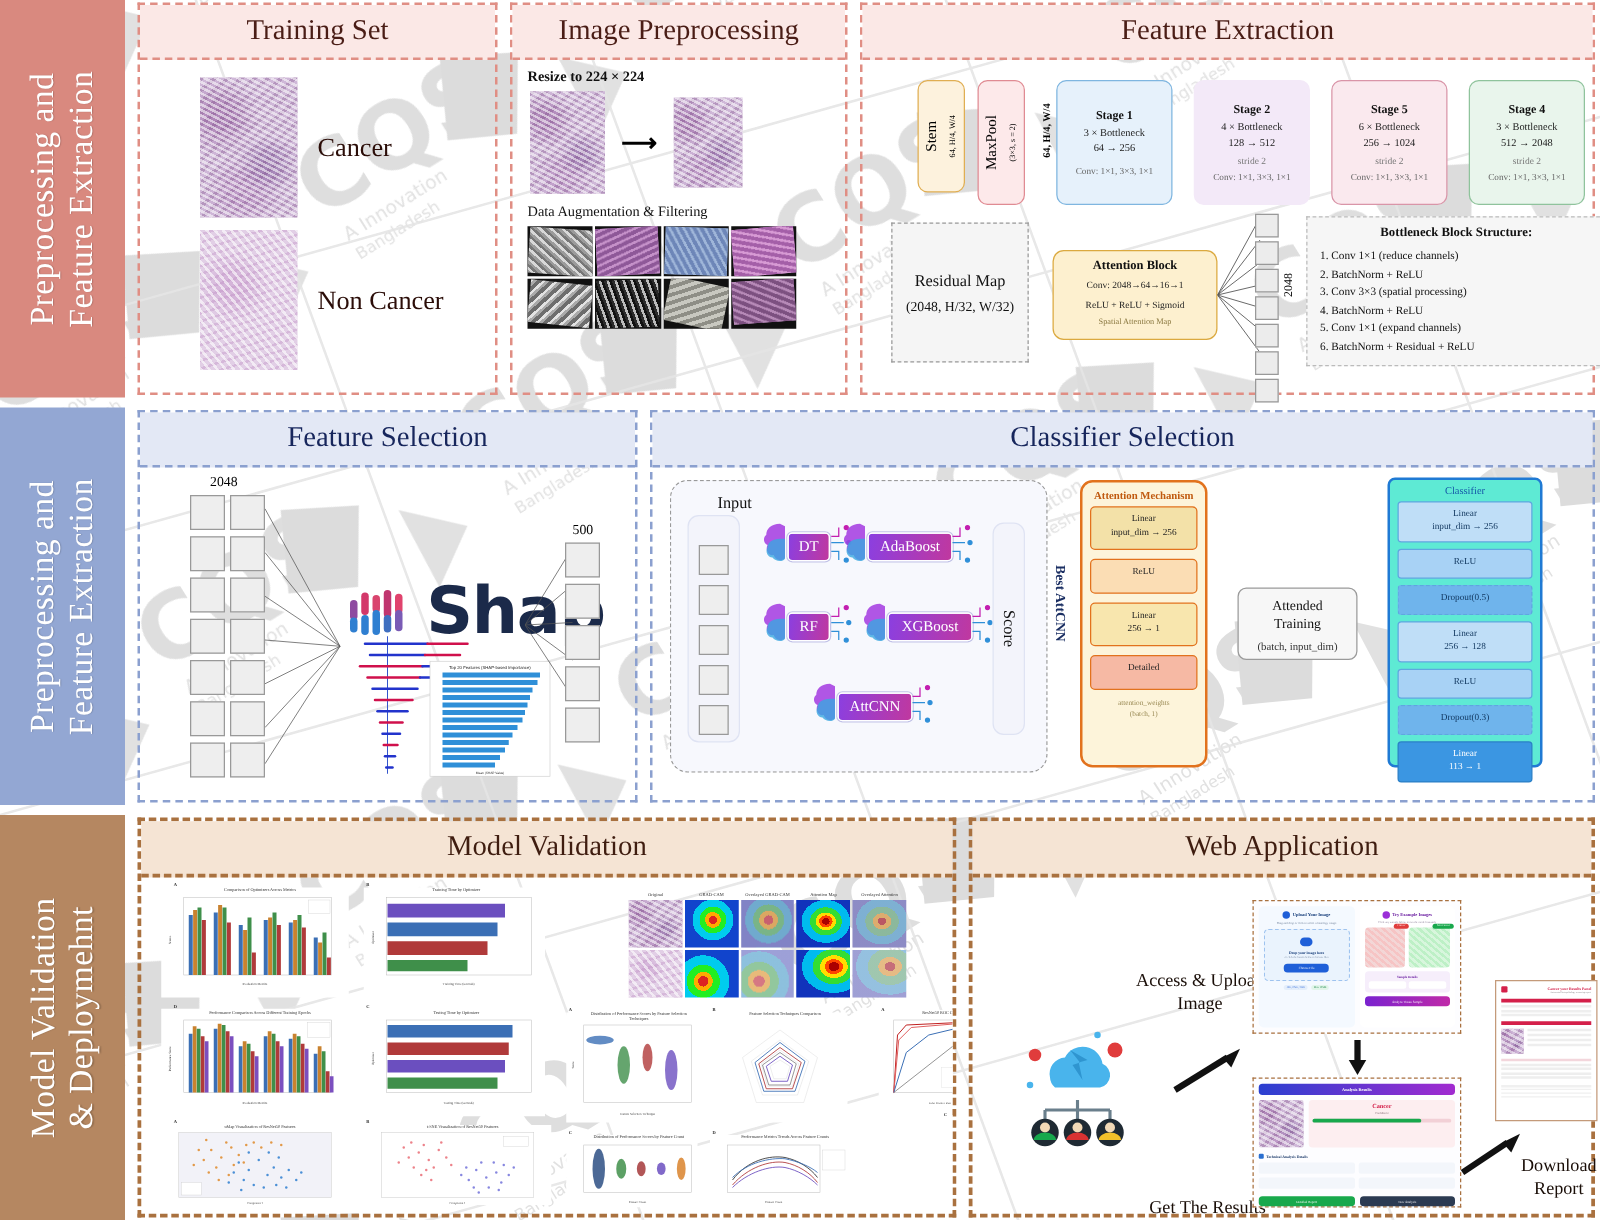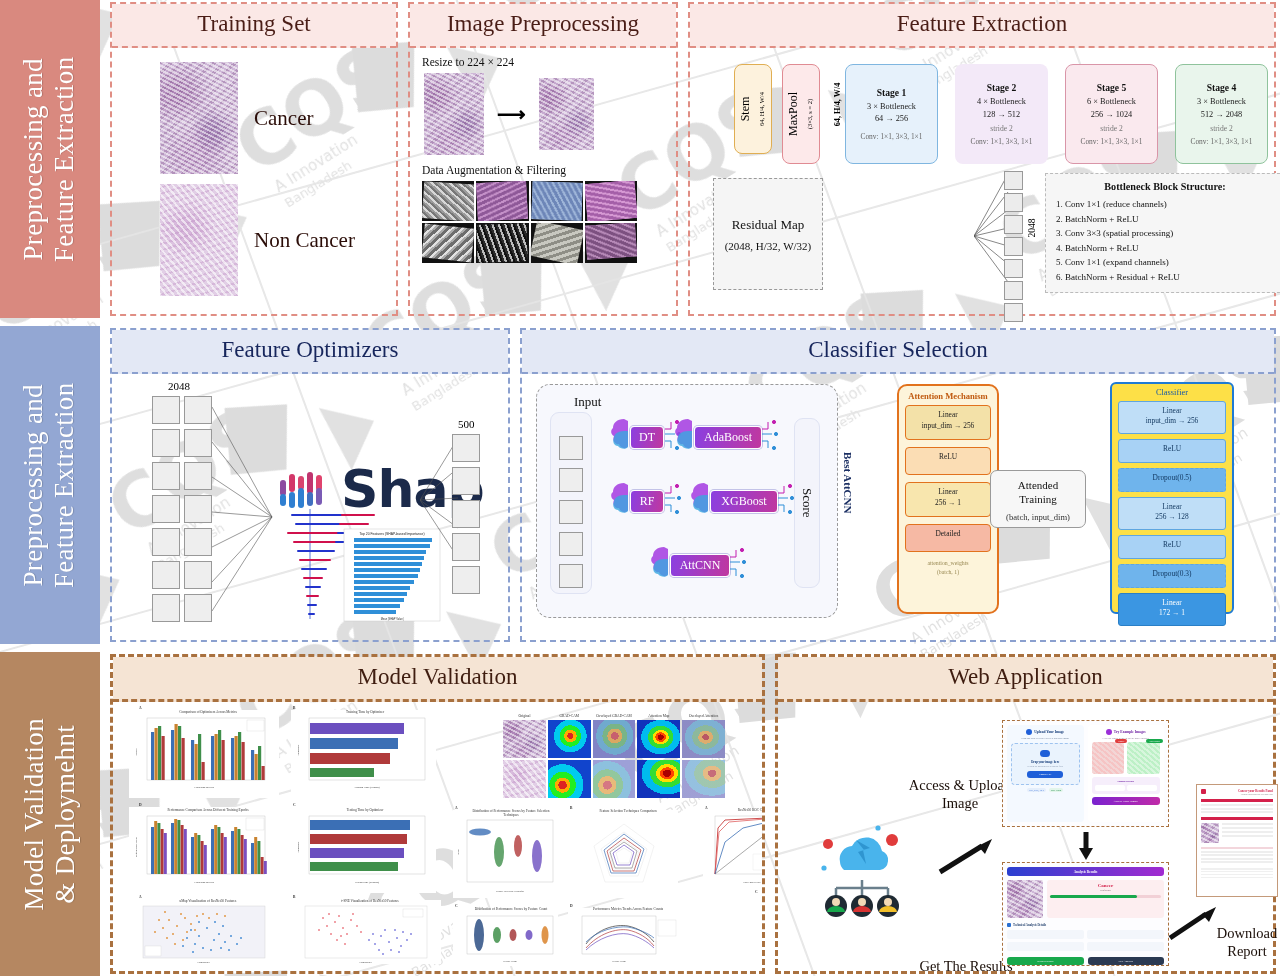--- a/index.html
+++ b/index.html
@@ -103,31 +103,31 @@
   .node{width:26px;height:26px;border:1px solid #999;background:#eee;}
   .node.sm{width:22px;height:22px;}
 
   .shap-word{font-size:52px;font-weight:bold;color:#1b2a4a;letter-spacing:-1px;font-family:"DejaVu Sans",sans-serif;}
 
   .mlbox{background:#f3f4fb;border:1px solid #dfe3f3;border-radius:9px;}
   .clf{border-radius:4px;color:#fff;font-size:12px;text-align:center;display:flex;align-items:center;justify-content:center;
      background:linear-gradient(100deg,#8b3fe0,#c0389f);border:1px solid #fff;box-shadow:0 0 0 1px #c3c3e8;}
   .brain{position:absolute;left:-20px;top:-9px;width:26px;height:34px;}
 
-  .attnmech{border:2px solid #e2721d;background:#fdf4da;border-radius:10px;box-sizing:border-box;padding:5px 6px;margin-left:33px;}
+  .attnmech{border:2px solid #e2721d;background:#fdf4da;border-radius:10px;box-sizing:border-box;padding:5px 6px;}
   .attnmech .hd{font-size:8.6px;font-weight:bold;color:#c05a10;text-align:center;margin-bottom:4px;}
   .lyr{border:1.2px solid #e2721d;border-radius:4px;text-align:center;font-size:7.4px;color:#222;padding:4px 2px;margin-bottom:7px;line-height:1.45;}
   .lyr.y1{background:#f3e1a8;} .lyr.y2{background:#fbddb4;} .lyr.y3{background:#f8e6ae;} .lyr.y4{background:#f6b9a4;}
   .attnmech .ft{font-size:5.8px;color:#9a8a55;text-align:center;line-height:1.5;}
 
   .attfeat{border:1px solid #9a9a9a;background:#f7f7f7;border-radius:7px;text-align:center;padding:7px 5px;box-sizing:border-box;}
   .attfeat .t{font-size:11px;color:#111;line-height:1.3;}
   .attfeat .s{font-size:8.6px;color:#333;margin-top:5px;}
 
-  .clfbox{border:2px solid #1f7ad4;background:#fde047;border-radius:6px;box-sizing:border-box;padding:4px 6px;}
+  .clfbox{border:2px solid #1f7ad4;background:#5eead4;border-radius:6px;box-sizing:border-box;padding:4px 6px;}
   .clfbox .hd{font-size:8.4px;color:#1558a8;text-align:center;margin-bottom:4px;}
   .cl{border:1px solid #5fa6e0;border-radius:3px;text-align:center;font-size:7.4px;color:#10365e;padding:3.5px 2px;margin-bottom:5px;line-height:1.45;}
   .cl.b1{background:#bfdef7;} .cl.b2{background:#a8d2f5;} .cl.b3{background:#6fb4ec;border-style:dashed;}
   .cl.b4{background:#3b96e2;color:#fff;border-color:#2a7fc6;}
 
   .vert{writing-mode:vertical-rl;text-orientation:mixed;}
 
   
   #p-mv{width:655px;}
   #p-web{flex:1;}
@@ -279,21 +279,21 @@
         <div class="tsrow" style="position:absolute;left:48px;top:136px;">
           <div class="histo2" style="width:78px;height:112px;"></div>
           <div class="tslab">Non Cancer</div>
         </div>
       </div>
     </div>
 
     <div class="panel p-red" id="p-prep">
       <div class="panel-head">Image Preprocessing</div>
       <div class="panel-body" style="height:254px;position:relative;padding:6px 10px;box-sizing:border-box;">
-        <div class="smalllab" style="margin:2px 0 5px 2px;">Resize to 224 × 224</div>
+        <div class="smalllab" style="margin:2px 0 5px 2px;font-weight:bold;">Resize to 224 × 224</div>
         <div style="display:flex;align-items:center;gap:13px;padding-left:4px;">
           <div class="histo" style="width:60px;height:82px;"></div>
           <div class="arrow-r">⟶</div>
           <div class="histo" style="width:55px;height:72px;"></div>
         </div>
         <div class="smalllab" style="margin:9px 0 5px 2px;">Data Augmentation &amp; Filtering</div>
         <div class="aug-grid" style="width:215px;height:82px;margin-left:2px;">
           <div class="aug-cell">
               <div style="position:absolute;inset:2px -3px 1px 1px;transform:rotate(4deg);background:repeating-linear-gradient(38deg,#9b9b9b 0 2px,#d8d8d8 2px 4px,#777 4px 6px);"></div>
             </div>
@@ -363,20 +363,26 @@
           <div class="l">512 → 2048</div>
           <div class="s">stride 2</div>
           <div class="c">Conv: 1×1, 3×3, 1×1</div>
         </div>
 
         <div class="fmap" style="position:absolute;left:23px;top:130px;width:110px;height:112px;">
           <div class="t">Residual Map</div>
           <div class="l">(2048, H/32, W/32)</div>
         </div>
 
+        <div class="attblock" style="position:absolute;left:152px;top:152px;width:132px;height:72px;">
+          <div class="t">Attention Block</div>
+          <div class="l">Conv: 2048→64→16→1</div>
+          <div class="l">ReLU + ReLU + Sigmoid</div>
+          <div class="s">Spatial Attention Map</div>
+        </div>
 
         <svg style="position:absolute;left:284px;top:120px;" width="36" height="120" viewBox="0 0 36 120">
           <g stroke="#555" stroke-width=".7" fill="none">
             <path d="M0,68 L34,6"></path>
               <path d="M0,68 L34,24"></path>
               <path d="M0,68 L34,42"></path>
               <path d="M0,68 L34,60"></path>
             <path d="M0,68 L34,78"></path>
               <path d="M0,68 L34,96"></path>
               <path d="M0,68 L34,114"></path>
@@ -409,21 +415,21 @@
   </div>
 </div>
 
 <div class="band" id="band2">
   <div class="sidebar sb-blue">
     <div class="vtext"><span>Preprocessing and</span><br><span>Feature Extraction</span></div>
   </div>
   <div class="bandbody">
 
     <div class="panel p-blue" id="p-fs">
-      <div class="panel-head">Feature Optimizers</div>
+      <div class="panel-head">Feature Selection</div>
       <div class="panel-body" style="height:256px;position:relative;">
         <div style="position:absolute;left:56px;top:6px;font-size:11px;">2048</div>
         <div class="nodecol" style="position:absolute;left:40px;top:22px;">
           <div class="node"></div>
             <div class="node"></div>
             <div class="node"></div>
             <div class="node"></div>
             <div class="node"></div>
             <div class="node"></div>
             <div class="node"></div>
@@ -671,21 +677,21 @@
         </div>
 
         <div class="clfbox" style="position:absolute;left:588px;top:8px;width:124px;height:232px;">
           <div class="hd">Classifier</div>
           <div class="cl b1" style="height:24px;"><span>Linear</span><br><span>input_dim → 256</span></div>
           <div class="cl b2" style="height:15px;"><span>ReLU</span></div>
           <div class="cl b3" style="height:15px;"><span>Dropout(0.5)</span></div>
           <div class="cl b1" style="height:24px;"><span>Linear</span><br><span>256 → 128</span></div>
           <div class="cl b2" style="height:15px;"><span>ReLU</span></div>
           <div class="cl b3" style="height:15px;"><span>Dropout(0.3)</span></div>
-          <div class="cl b4" style="height:24px;"><span>Linear</span><br><span>172 → 1</span></div>
+          <div class="cl b4" style="height:24px;"><span>Linear</span><br><span>113 → 1</span></div>
         </div>
       </div>
     </div>
   </div>
 </div>
 
 <div class="band" id="band3">
   <div class="sidebar sb-brown">
     <div class="vtext"><span>Model Validation</span><br><span>&amp; Deploymehnt</span></div>
   </div>

